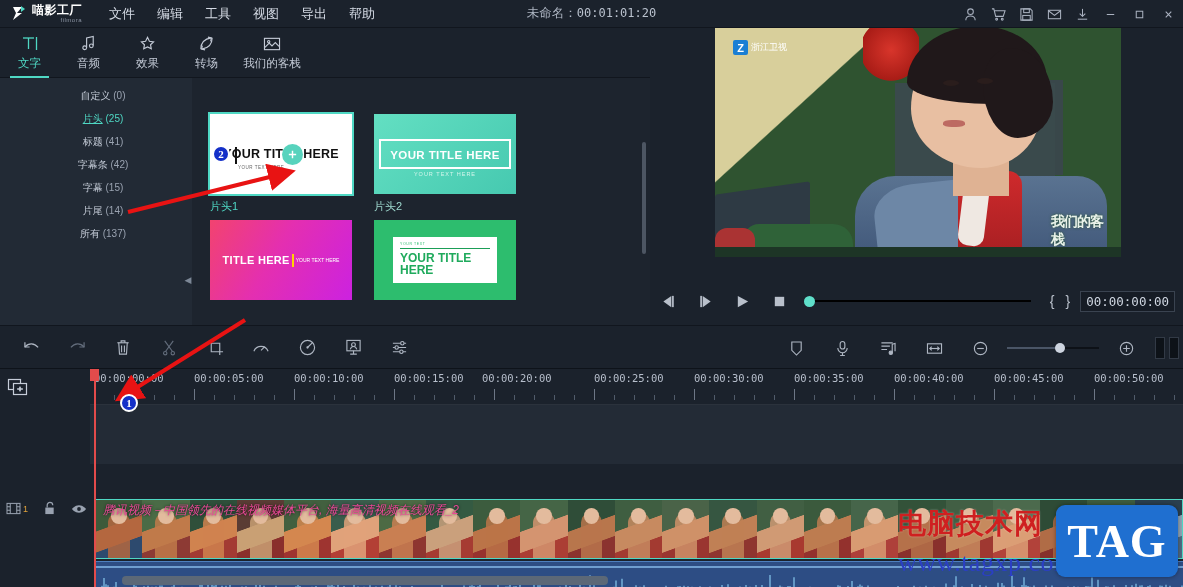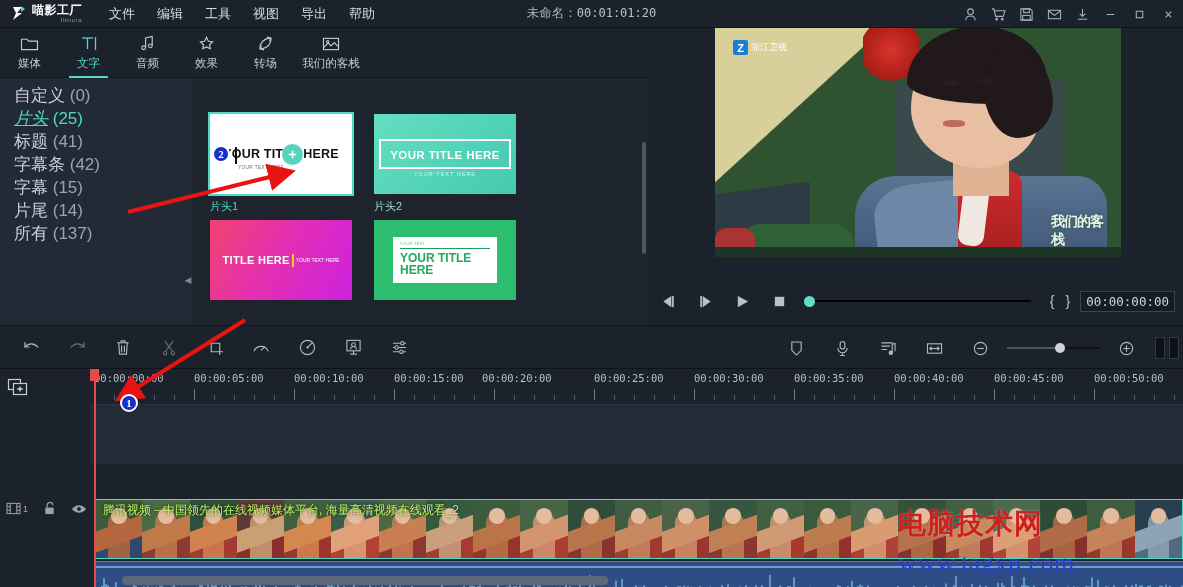--- a/index.html
+++ b/index.html
@@ -62,25 +62,25 @@
     border: none; border-radius: 3px; cursor: pointer;
     display: flex; align-items: center; justify-content: center;
   }
 
   
   .catpanel {
     position: absolute; top: 78px; left: 0; width: 192px; height: 247px;
     background: #222a35; padding-top: 6px;
   }
   .cat {
-    font-size: 17px; color: #c6cdd9; padding: 2px 0 2px 14px; line-height: 19px;
-    cursor: default; white-space: nowrap;
+    font-size: 10px; color: #c6cdd9; padding: 2px 0 2px 14px; line-height: 19px;
+    cursor: default; white-space: nowrap; text-align: center;
   }
   .cat.active { color: #4fd8c4; }
-  .cat.active .cat-name { text-decoration: underline; font-style: italic; }
+  .cat.active .cat-name { text-decoration: underline; }
   .cat .cnt { color: #9aa3b1; }
   .cat.active .cnt { color: #4fd8c4; }
   .collapse-handle {
     position: absolute; right: 0; top: 190px; width: 8px; height: 24px;
     display: flex; align-items: center; justify-content: center; color: #7c8796;
     font-size: 9px;
   }
 
   
   .gridpanel {
@@ -260,22 +260,22 @@
   .rl-minor { position: absolute; top: 26px; width: 1px; height: 5px; background: #515c6b; }
 
   .tracks { position: absolute; left: 90px; top: 36px; width: 1093px; height: 182px; background: #1b222c; }
   .lane-empty { position: absolute; left: 0; top: 0; width: 1093px; height: 59px; background: #232b36; }
   .vclip {
     position: absolute; left: 4px; top: 94px; width: 1089px; height: 60px;
     border: 1px solid #4fd8c4; overflow: hidden; display: flex;
   }
   .vthumb { height: 58px; flex: 0 0 auto; position: relative; overflow: hidden; }
   .vclip .cliptitle {
-    position: absolute; left: 8px; top: 2px; font-size: 12px; color: #bef264;
-    text-shadow: 0 0 3px rgba(0,0,0,.8); white-space: nowrap; z-index: 4;
+    position: absolute; left: 8px; top: 2px; font-size: 12px; color: #ec4899;
+    text-shadow: 0 0 3px rgba(0,0,0,.8); white-space: nowrap; z-index: 4; font-style: italic;
   }
   .aclip {
     position: absolute; left: 4px; top: 156px; width: 1089px; height: 38px;
     background: #2d4d84; overflow: hidden; border-top: 1px solid #4d7fbf;
   }
   .aclip .wave { position: absolute; left: 0; bottom: 2px; width: 100%; height: 28px; }
   .aclip .topline { position: absolute; left: 0; top: 4px; width: 100%; height: 1.5px; background: #6f9ed0; }
 
   .playhead { position: absolute; left: 94px; top: 0; width: 1.5px; height: 218px; background: #e34b4b; z-index: 30; }
   .playhead .top { position: absolute; left: -4px; top: 0; width: 9px; height: 12px; background: #e34b4b; }
@@ -389,28 +389,20 @@
         </div>
       <div class="wi wi-ctrl">
         <svg width="13" height="13" viewBox="0 0 14 14" stroke="currentColor" stroke-width="1.2">
             <path d="M4 4l6 6M10 4l-6 6"></path>
           </svg>
         </div>
     </div>
   </div>
 
   <div class="tabbar">
-    <div class="tab">
-      <span class="ti">
-        <svg width="19" height="16" viewBox="0 0 20 17" fill="none" stroke="currentColor" stroke-width="1.2">
-          <path d="M1.5 14.5v-11h6l1.5 2h9.5v9z"></path>
-          </svg>
-        </span>
-      <span class="tl">媒体</span>
-    </div>
     <div class="tab active">
       <span class="ti">
         <svg width="18" height="17" viewBox="0 0 18 17" fill="none" stroke="currentColor" stroke-width="1.3">
           <path d="M2 3h11"></path>
             <path d="M7.5 3v11"></path>
             <path d="M15.5 2v13"></path>
           </svg>
         </span>
       <span class="tl">文字</span>
     </div>
@@ -964,20 +956,23 @@
     </div>
 
     <div class="playhead">
         <div class="top"></div>
       </div>
     <div class="hscroll"></div>
   </div>
 
   <div class="wm-text">电脑技术网</div>
   <div class="wm-url">www.tagxp.com</div>
+  <div class="wm-tag">
+    <span>TAG</span>
+  </div>
 
   <svg class="anno" style="left:0;top:0;width:1183px;height:587px;">
     <defs>
       <marker id="ah" markerWidth="7" markerHeight="7" refX="5.5" refY="3.5" orient="auto">
         <path d="M0,0 L7,3.5 L0,7 z" fill="#e81313"></path>
       </marker>
     </defs>
     <line x1="128" y1="212" x2="290" y2="172" stroke="#e81313" stroke-width="4" marker-end="url(#ah)"></line>
     <line x1="245" y1="320" x2="120" y2="398" stroke="#e81313" stroke-width="4" marker-end="url(#ah)"></line>
   </svg>

